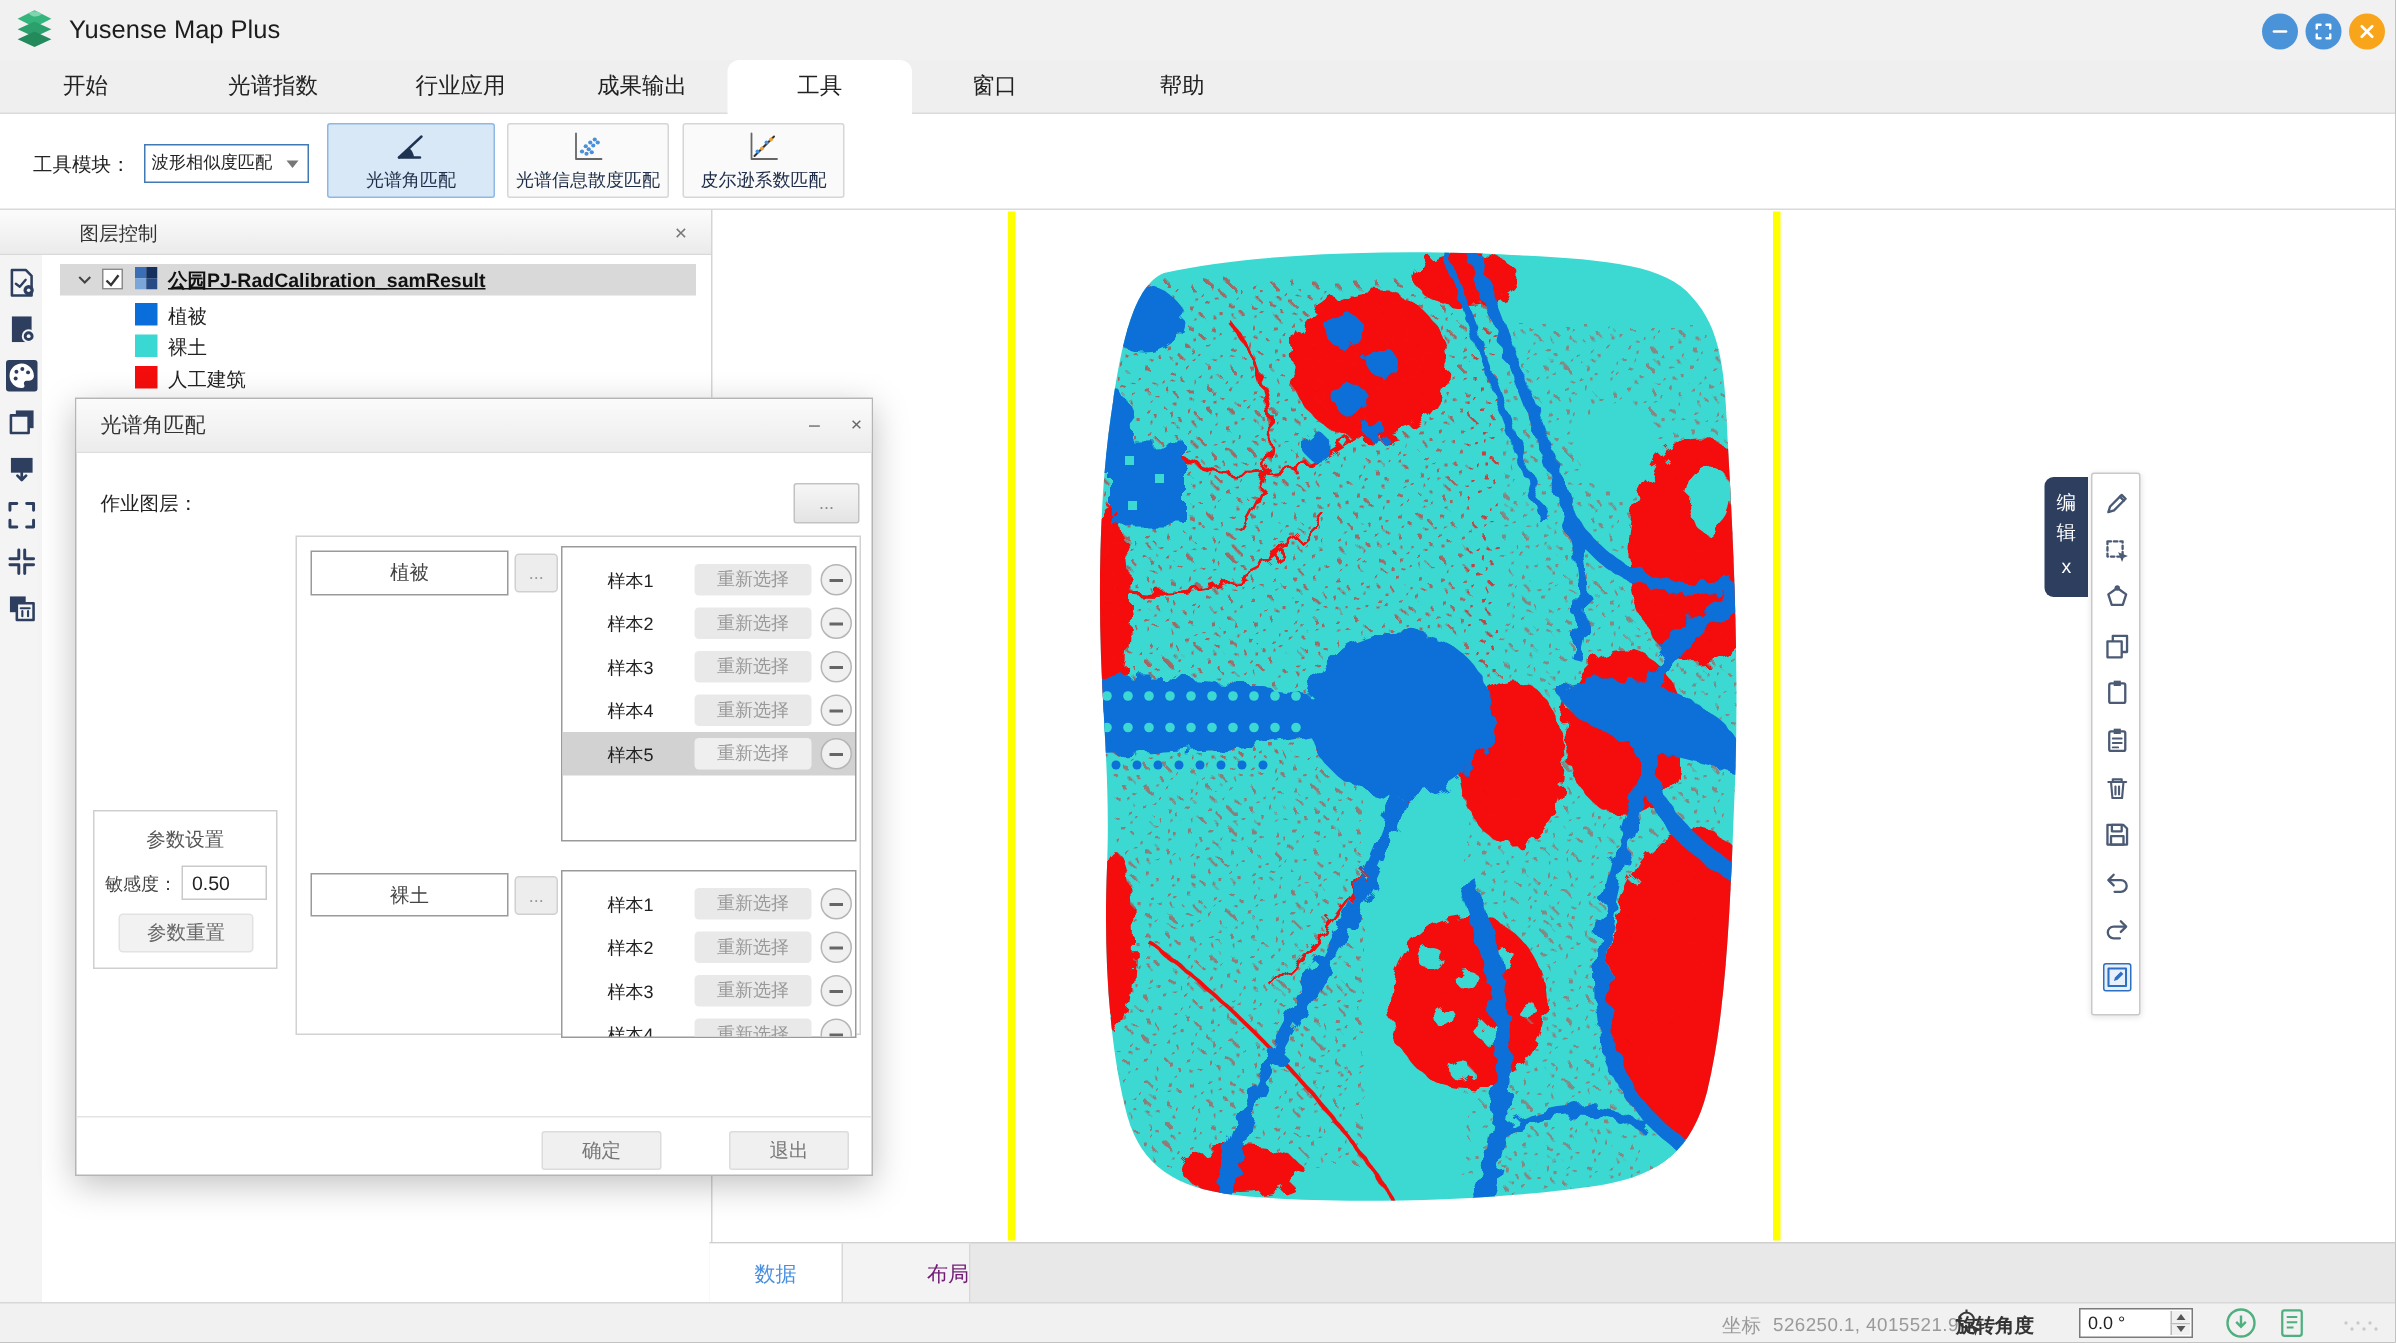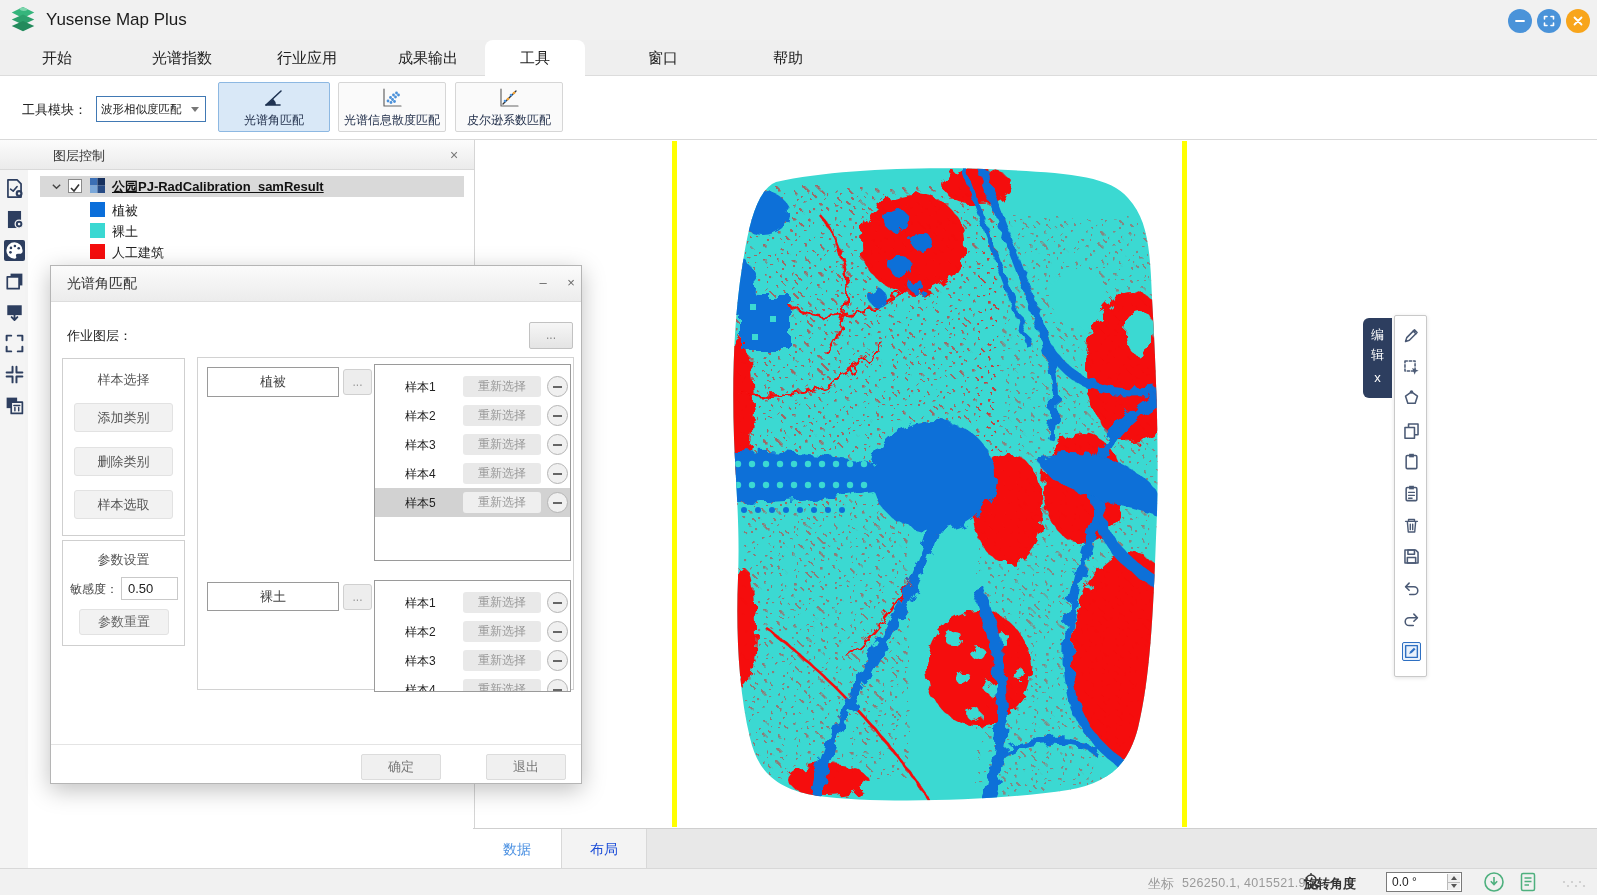--- a/index.html
+++ b/index.html
@@ -64,21 +64,21 @@
     color:#fff; display:flex; flex-direction:column; align-items:center; padding-top:8px; gap:2px; font-size:13px; cursor:pointer; }
   #edit-panel { left:1394px; top:315px; width:33px; height:362px; background:#fff; border:1px solid #c9c9c9; border-radius:2px;
     box-shadow:0 1px 4px rgba(0,0,0,.12); }
   .edit-ic { position:absolute; left:7px; width:19px; height:19px; color:#4b5a75; display:flex; align-items:center; justify-content:center; cursor:pointer; }
   .edit-ic.sel { border:1px solid #2d6fc2; background:#e8f1fb; color:#2d6fc2; border-radius:2px; }
 
   
   #bottom-bar { left:473px; top:828px; width:1124px; height:40px; background:#e8e8e8; border-top:1px solid #cfcfcf; }
   .doc-tab { position:absolute; top:0; height:40px; line-height:40px; text-align:center; font-size:14px; cursor:pointer; border-right:1px solid #d8d8d8; }
   .doc-tab.sel { background:#ffffff; color:#4a90e2; border-top:none; }
-  .doc-tab.unsel { background:#f3f3f3; color:#1d4ed8; }
+  .doc-tab.unsel { background:#f3f3f3; color:#701a75;text-align:right; }
 
   
   #statusbar { left:0; top:868px; width:1597px; height:27px; background:#f1f1f1; border-top:1px solid #d8d8d8; }
   #coord-label { left:1148px; top:6px; font-size:13px; color:#9a9a9a; }
   #coord-value { left:1182px; top:7px; font-size:12.5px; color:#9a9a9a; font-family:Liberation Sans, sans-serif; letter-spacing:.3px; }
   #snap-icon { left:1303px; top:3px; width:20px; height:20px; color:#3a3a3a; }
   #rotation-label { left:1304px; top:6px; font-size:13px; font-weight:600; color:#333; }
   #rotation-spin { left:1386px; top:3px; width:76px; height:20px; background:#fff; border:1px solid #7a7a7a; font-size:12px; line-height:18px; padding-left:5px; color:#222; }
   .spin-btns { position:absolute; right:1px; top:1px; width:13px; height:16px; display:flex; flex-direction:column; }
   .spin-btns div { flex:1; background:#f0f0f0; border-left:1px solid #bbb; display:flex; align-items:center; justify-content:center; cursor:pointer; }
@@ -150,21 +150,21 @@
           <path d="M4.5 4.5l7 7M11.5 4.5l-7 7" stroke="#fff" stroke-width="1.8"></path>
         </svg>
       </div>
     </div>
 
   <nav id="menubar" class="abs">
       <div class="menu-tab" style="left: 42px;"><span>开始</span></div>
       <div class="menu-tab" style="left: 152px;"><span>光谱指数</span></div>
       <div class="menu-tab" style="left: 277px;"><span>行业应用</span></div>
       <div class="menu-tab" style="left: 398px;"><span>成果输出</span></div>
-      <div class="menu-tab-sel" style="left: 485px; width: 100px;"><span>工具</span></div>
+      <div class="menu-tab-sel" style="left: 485px; width: 123px;"><span>工具</span></div>
       <div class="menu-tab" style="left: 648px;"><span>窗口</span></div>
       <div class="menu-tab" style="left: 773px;"><span>帮助</span></div>
     </nav>
 
   <div id="toolbar" class="abs">
     <span id="module-label" class="abs">工具模块：</span>
     <div id="module-combo" class="abs">
       <span>波形相似度匹配</span>
       <span class="chev"></span>
     </div>
@@ -507,28 +507,20 @@
 
   <section id="dialog" class="abs">
     <div id="dlg-header" class="abs">
       <span id="dlg-title" class="abs">光谱角匹配</span>
       <span class="dlg-winbtn abs" style="left:482px">–</span>
       <span class="dlg-winbtn abs" style="left:510px">×</span>
     </div>
     <span id="work-label" class="abs">作业图层：</span>
     <div id="work-more" class="abs">...</div>
 
-    <div id="grp-sample" class="grp abs">
-      <div class="grp-title" style="top:12px">样本选择</div>
-      <div id="sample-group-buttons">
-          <div class="grp-btn" style="top: 44px;">添加类别</div>
-          <div class="grp-btn" style="top: 87.5px;">删除类别</div>
-          <div class="grp-btn" style="top: 131px;">样本选取</div>
-        </div>
-    </div>
     <div id="grp-param" class="grp abs">
       <div class="grp-title" style="top:10px">参数设置</div>
       <span id="sens-label" class="abs">敏感度：</span>
       <div id="sens-input" class="abs">0.50</div>
       <div id="param-reset" class="abs">参数重置</div>
     </div>
 
     <div id="cat-container" class="abs">
         <div class="cat-name" style="left: 9px; top: 9px; width: 132px; height: 30px; line-height: 28px;">植被</div>
         <div class="cat-more" style="left: 145px; top: 11px;">...</div>

